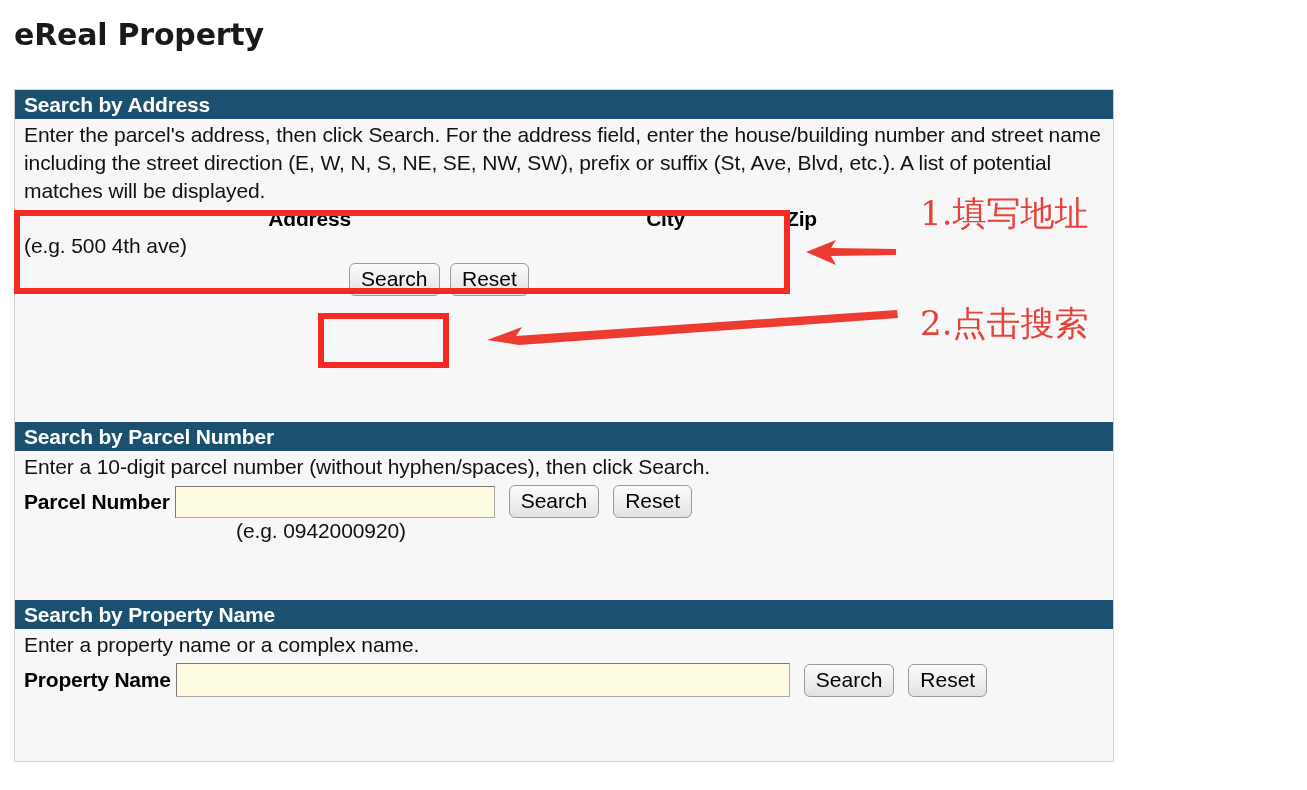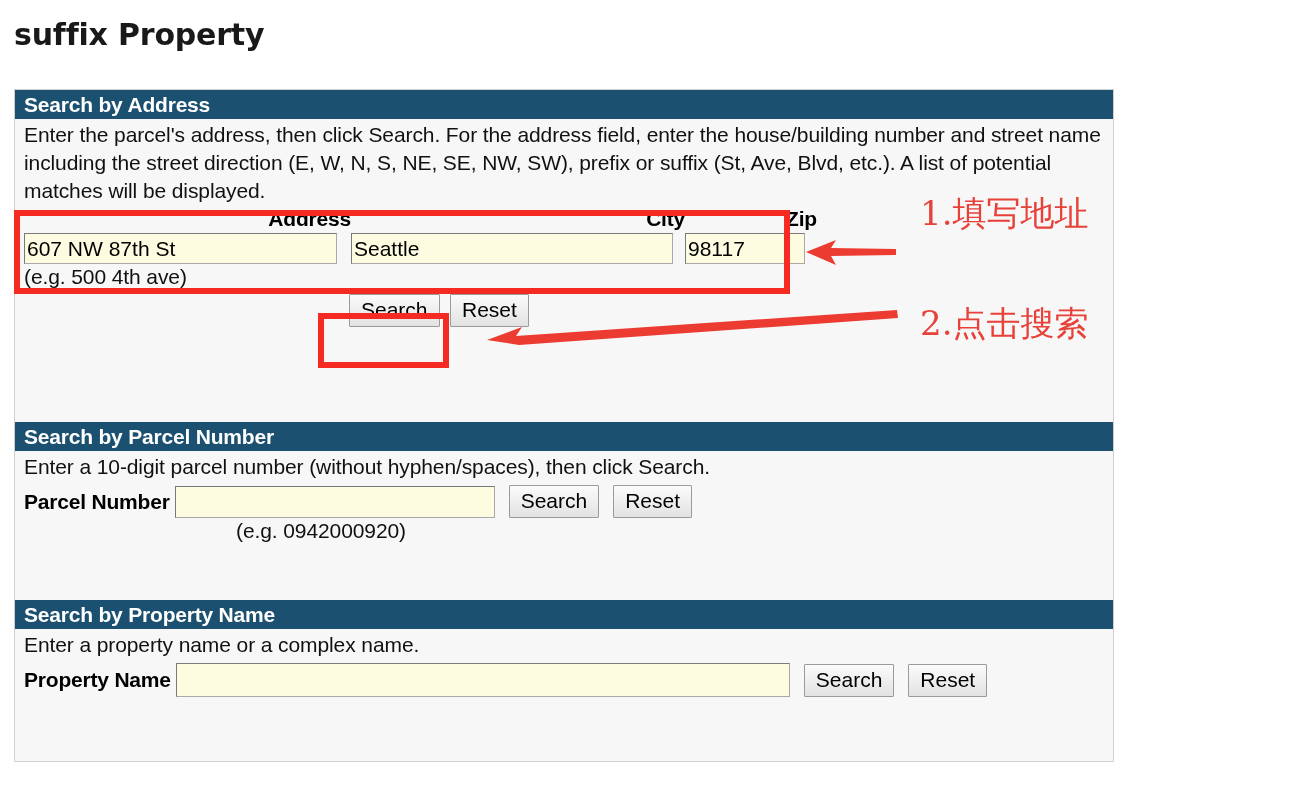--- a/index.html
+++ b/index.html
@@ -108,21 +108,21 @@
     color: #111111;
     letter-spacing: -0.1px;
   }
 
   button.btn {
     font-family: "Liberation Sans", sans-serif;
     font-size: 21px;
     color: #000000;
     background: linear-gradient(#fbfbfb, #e2e2e2);
     border: 1px solid #9a9a9a;
-    border-radius: 1px;
+    border-radius: 6px;
     padding: 2px 11px 4px 11px;
     line-height: 25px;
     cursor: pointer;
   }
 
   
   #sec-address { position: absolute; left: 0; top: 0; right: 0; }
   #sec-parcel  { position: absolute; left: 0; top: 332px; right: 0; }
   #sec-propname{ position: absolute; left: 0; top: 510px; right: 0; }
 
@@ -167,40 +167,35 @@
     color: #e8413a;
     white-space: nowrap;
     line-height: 1;
   }
   #anno-1 { left: 920px; top: 196px; }
   #anno-2 { left: 920px; top: 306px; }
 </style>
 </head>
 <body>
 
-<div id="page-title">suffix Property</div>
+<div id="page-title">eReal Property</div>
 
 <div id="panel">
 
   <div id="sec-address">
     <div class="section-header">Search by Address</div>
     <div class="section-body">
       <div class="desc">Enter the parcel's address, then click Search.  For the address field, enter the house/building number and street name including the street direction (E, W, N, S, NE, SE, NW, SW), prefix or suffix (St, Ave, Blvd, etc.).  A list of potential matches will be displayed.</div>
 
       <table class="addr-table">
         <tbody>
             <tr>
           <th style="width:325px">Address</th>
           <th style="width:332px">City</th>
           <th style="width:130px">Zip</th>
-        </tr>
-        <tr>
-          <td><input class="txt addr-addr" type="text" value="607 NW 87th St" style=""></td>
-          <td><input class="txt addr-city" type="text" value="Seattle" style=""></td>
-          <td><input class="txt addr-zip" type="text" value="98117" style=""></td>
         </tr>
       </tbody>
         </table>
 
       <div class="hint">(e.g. 500 4th ave)</div>
 
       <div class="addr-btn-row">
         <button class="btn">Search</button>
         <button class="btn">Reset</button>
       </div>

